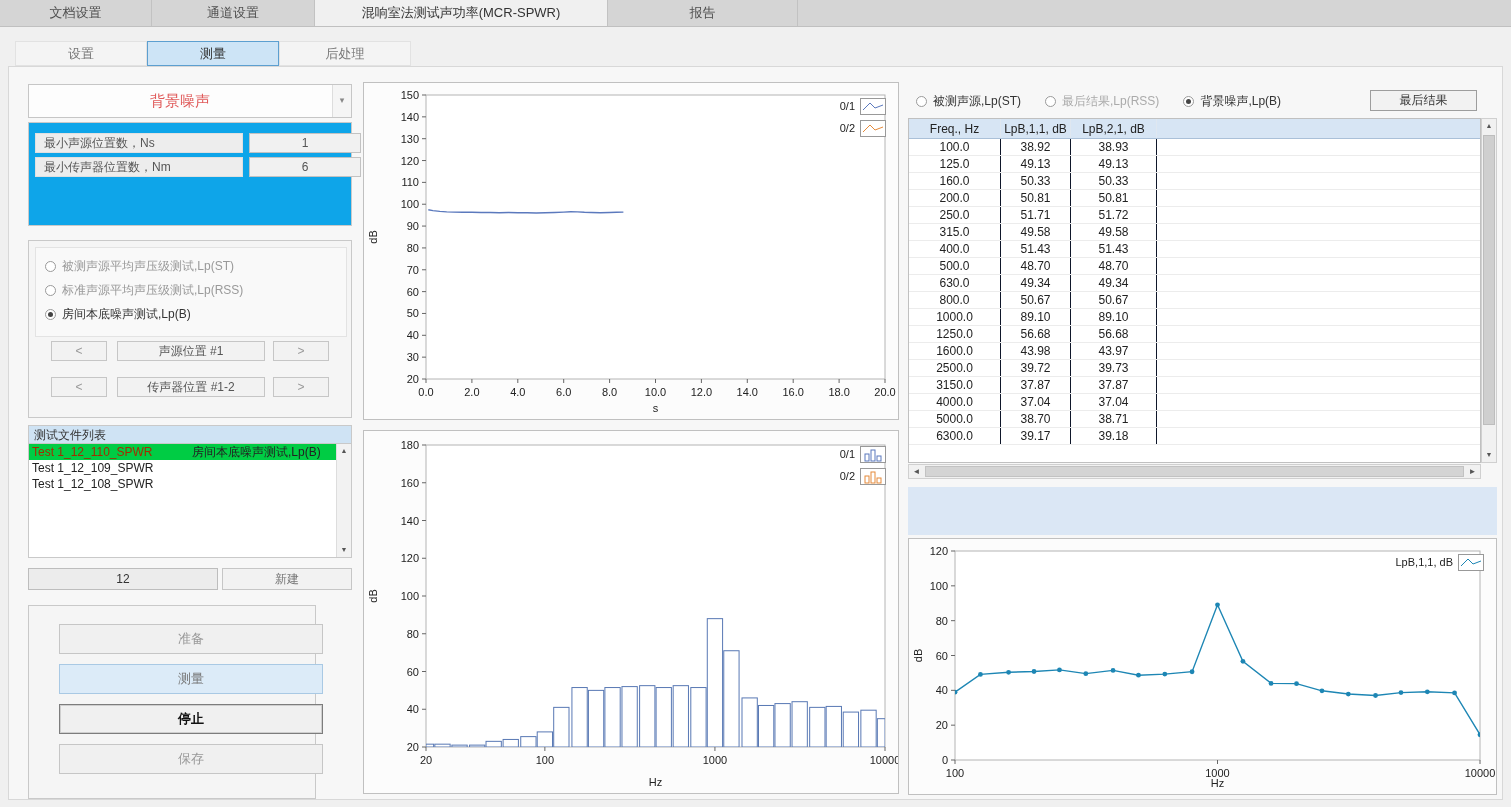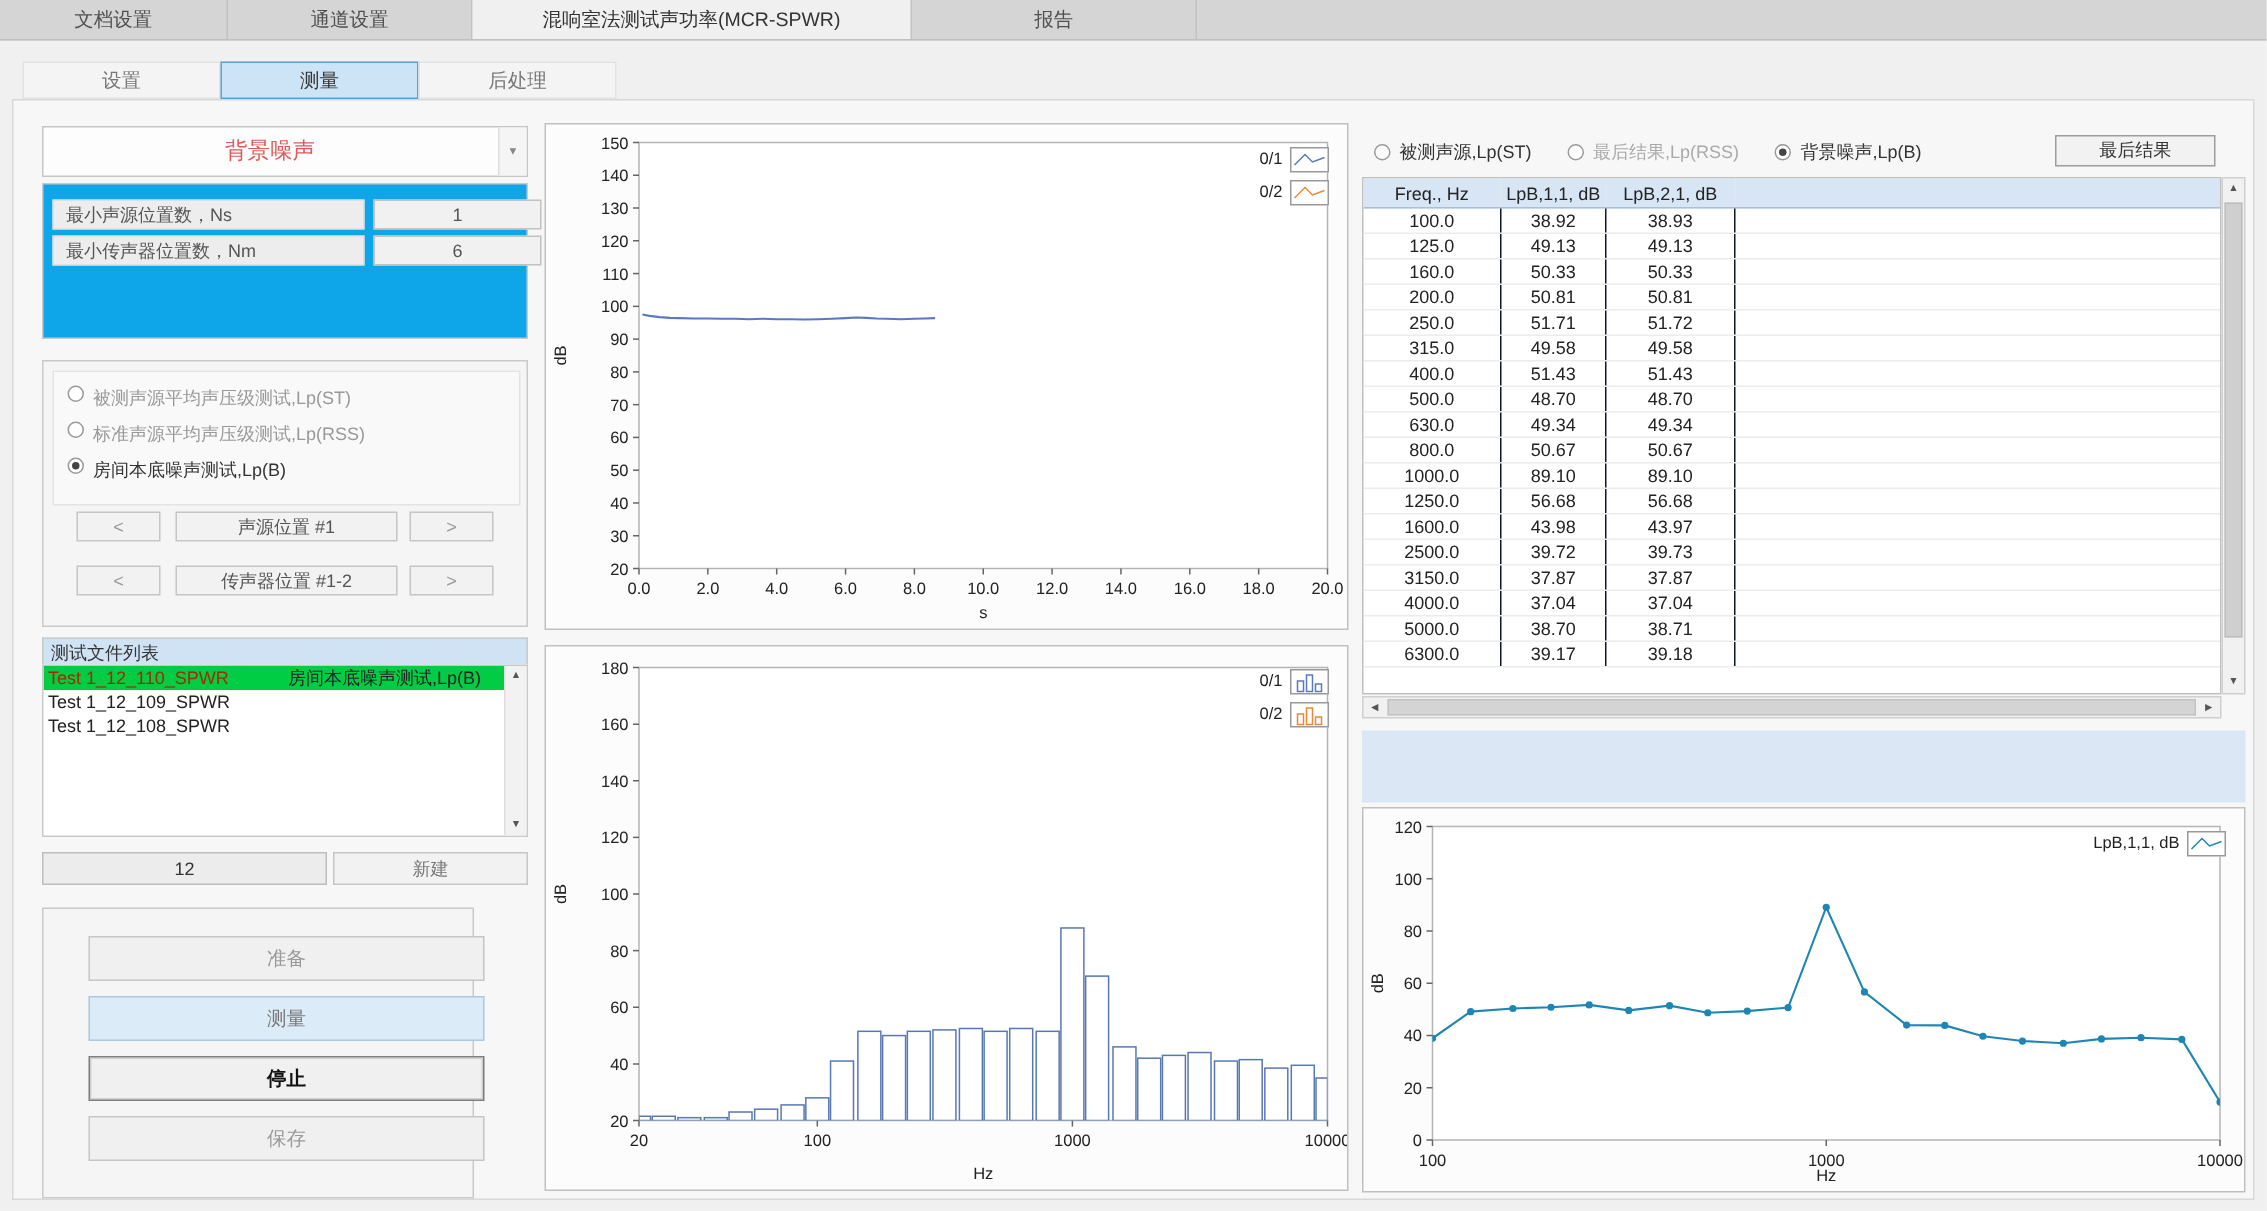--- a/index.html
+++ b/index.html
@@ -35,21 +35,21 @@
 
   .grp{border:1px solid #c9c9c9;background:#f5f5f5;position:absolute}
   .grp-fields{left:28px;top:122px;width:324px;height:104px;background:#0ea5e9}
   .field-label{position:absolute;left:6px;width:208px;height:20px;line-height:18px;padding-left:8px;
                background:#ededed;border:1px solid #e0e0e0;color:#555}
   .field-value{position:absolute;left:220px;width:112px;height:20px;line-height:18px;text-align:center;
                background:#f1f1f1;border:1px solid #c2c2c2;color:#555}
 
   .grp-test{left:28px;top:240px;width:324px;height:178px}
   .radiobox{position:absolute;left:6px;top:6px;width:312px;height:90px;background:#f9f9f9;border:1px solid #e3e3e3}
-  .radio{position:absolute;display:flex;height:18px;color:#999;white-space:nowrap}
+  .radio{position:absolute;display:flex;align-items:center;height:18px;color:#999;white-space:nowrap}
   .radio.on{color:#333}
   .rb{width:11px;height:11px;border:1px solid #9a9a9a;border-radius:50%;background:#fff;margin-right:6px;
       position:relative;flex:none}
   .radio.on .rb::after{content:"";position:absolute;left:2px;top:2px;width:5px;height:5px;border-radius:50%;background:#444}
 
   .btn{position:absolute;text-align:center;background:#f2f2f2;border:1px solid #c6c6c6;color:#777}
   .pbtn-prev{left:22px;width:56px;height:20px;line-height:18px;color:#999}
   .pbtn-main{left:88px;width:148px;height:20px;line-height:18px;color:#555}
   .pbtn-next{left:244px;width:56px;height:20px;line-height:18px;color:#999}
 

